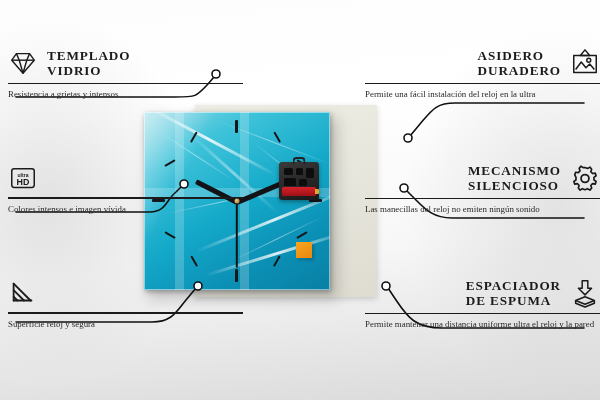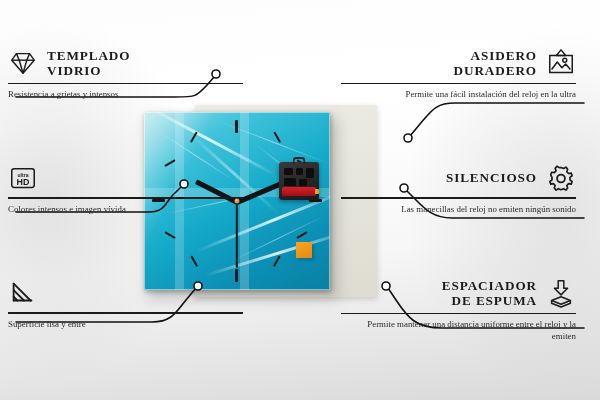--- a/index.html
+++ b/index.html
@@ -10,21 +10,21 @@
       radial-gradient(ellipse 220px 260px at 8% 50%, rgba(205,205,205,.55), rgba(205,205,205,0) 70%),
       radial-gradient(ellipse 220px 260px at 93% 52%, rgba(205,205,205,.5), rgba(205,205,205,0) 70%),
       linear-gradient(175deg,#fdfdfd 0%,#ffffff 28%,#f7f7f7 62%,#d9d9d9 100%);
     position:relative;
   }
   #stage { position:absolute; inset:0; }
 
   
   .feature { position:absolute; width:235px; }
   .feature.left  { left:8px;  text-align:left; }
-  .feature.right { right:24px; text-align:right; }
+  .feature.right { right:0; }
 
   .f-head { display:flex; align-items:center; gap:9px; }
   .feature.right .f-head { flex-direction:row-reverse; }
 
   .f-icon { width:30px; height:30px; flex:0 0 30px; display:block; }
 
   .f-title {
     font-family:"Liberation Serif", serif;
     font-size:13.2px; font-weight:700; letter-spacing:.9px;
     color:#1b1b1b; line-height:1.17; text-transform:uppercase;
@@ -215,21 +215,21 @@
         <g stroke="#1b1b1b" stroke-width="1.9" stroke-linecap="round">
           <line x1="6" y1="6" x2="24" y2="24"></line>
           <line x1="6" y1="13" x2="17" y2="24"></line>
           <line x1="6" y1="20" x2="10" y2="24"></line>
           <line x1="6" y1="6" x2="6" y2="24"></line>
           <line x1="6" y1="24" x2="25" y2="24"></line>
         </g>
       </svg>
     </div>
     <div class="f-rule"></div>
-    <div class="f-desc">Superficie lisa y entre</div>
+    <div class="f-desc">Superficie reloj y segura</div>
   </div>
 
   <div class="feature right" style="top:48px">
     <div class="f-head">
       <svg class="f-icon" viewBox="0 0 32 32">
         <g fill="none" stroke="#1b1b1b" stroke-width="1.6" stroke-linejoin="round">
           <path d="M16 2 L11 8 H21 Z"></path>
           <rect x="4" y="8" width="24" height="18"></rect>
           <path d="M6 23 L12 15 L17 21 L21 17 L26 23"></path>
           <circle cx="20" cy="13" r="2.1"></circle>
@@ -246,20 +246,21 @@
 
   <div class="feature right" style="top:163px">
     <div class="f-head">
       <svg class="f-icon" viewBox="0 0 32 32">
         <g fill="none" stroke="#1b1b1b" stroke-width="1.9" stroke-linejoin="round">
           <path d="M16 4 l3 1.2 2.6-1.6 2 2.4-1 2.8 2 2.1 3-.5 1 3-2.4 1.8v2.9l2.4 1.8-1 3-3-.5-2 2.1 1 2.8-2 2.4-2.6-1.6-3 1.2-3-1.2-2.6 1.6-2-2.4 1-2.8-2-2.1-3 .5-1-3 2.4-1.8v-2.9L4.4 12.4l1-3 3 .5 2-2.1-1-2.8 2-2.4L14 4.2z" transform="translate(0,1) scale(0.94) translate(1,0)"></path>
           <circle cx="16" cy="16.5" r="4.2"></circle>
         </g>
       </svg>
       <div>
+        <div class="f-title">MECANISMO</div>
         <div class="f-title">SILENCIOSO</div>
       </div>
     </div>
     <div class="f-rule"></div>
     <div class="f-desc">Las manecillas del reloj no emiten ningún sonido</div>
   </div>
 
   <div class="feature right" style="top:278px">
     <div class="f-head">
       <svg class="f-icon" viewBox="0 0 32 32">
@@ -268,16 +269,16 @@
           <path d="M16 20 L6 24 L16 28 L26 24 Z"></path>
           <path d="M6 24 v3 l10 4 10-4 v-3"></path>
         </g>
       </svg>
       <div>
         <div class="f-title">ESPACIADOR</div>
         <div class="f-title">DE ESPUMA</div>
       </div>
     </div>
     <div class="f-rule"></div>
-    <div class="f-desc">Permite mantener una distancia uniforme entre el reloj y la emiten</div>
+    <div class="f-desc">Permite mantener una distancia uniforme ultra el reloj y la pared</div>
   </div>
 
 </div>
 
 </body></html>

